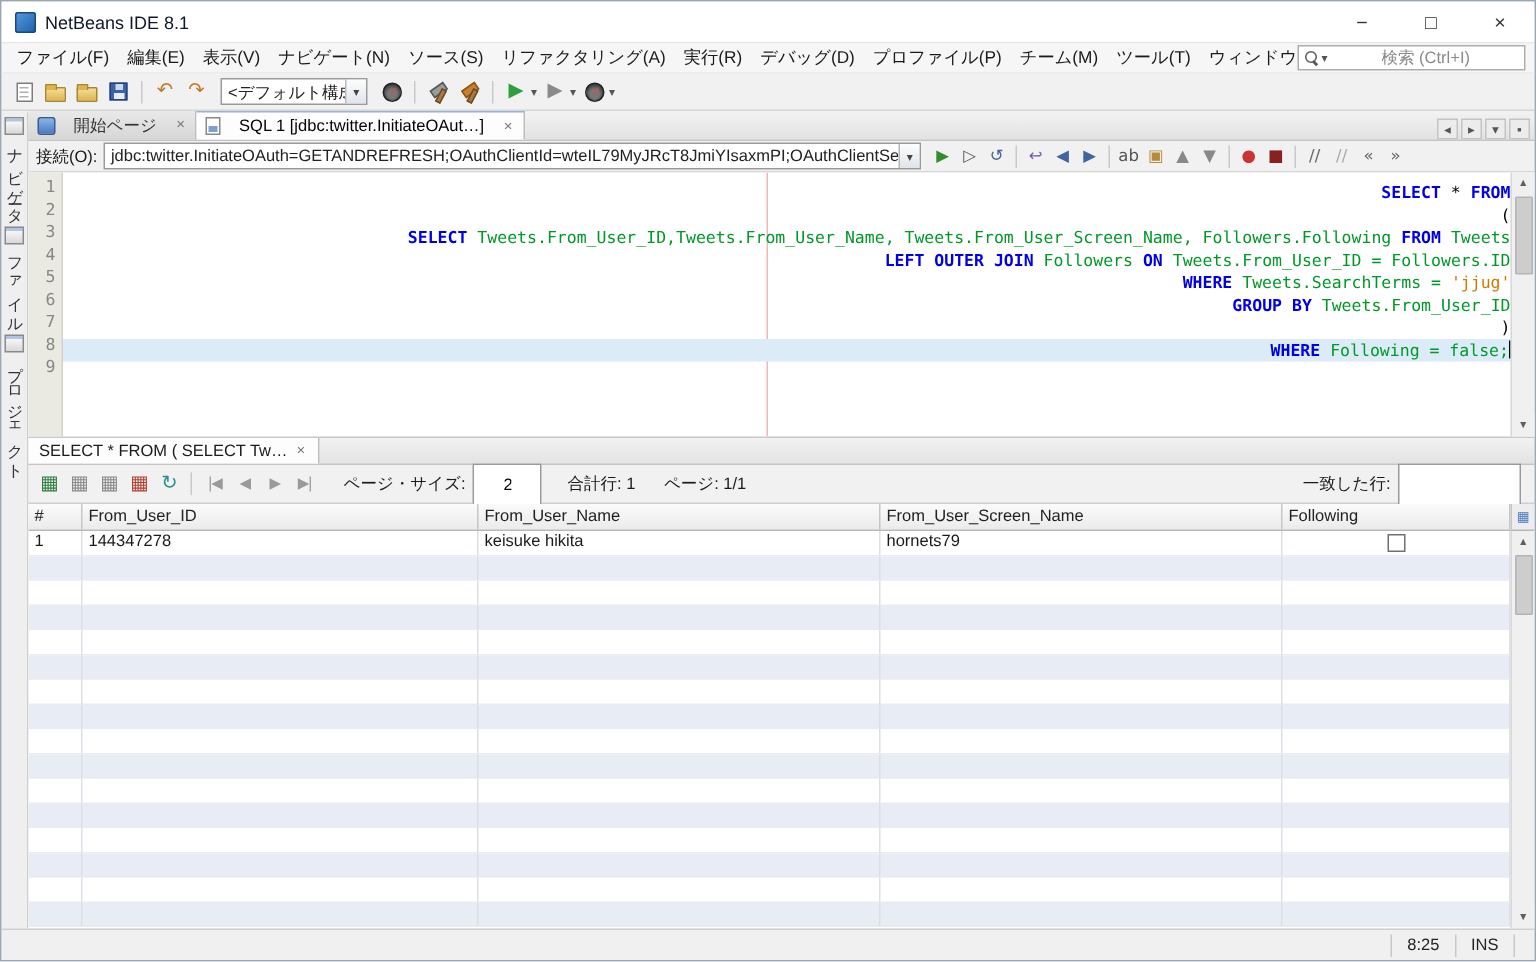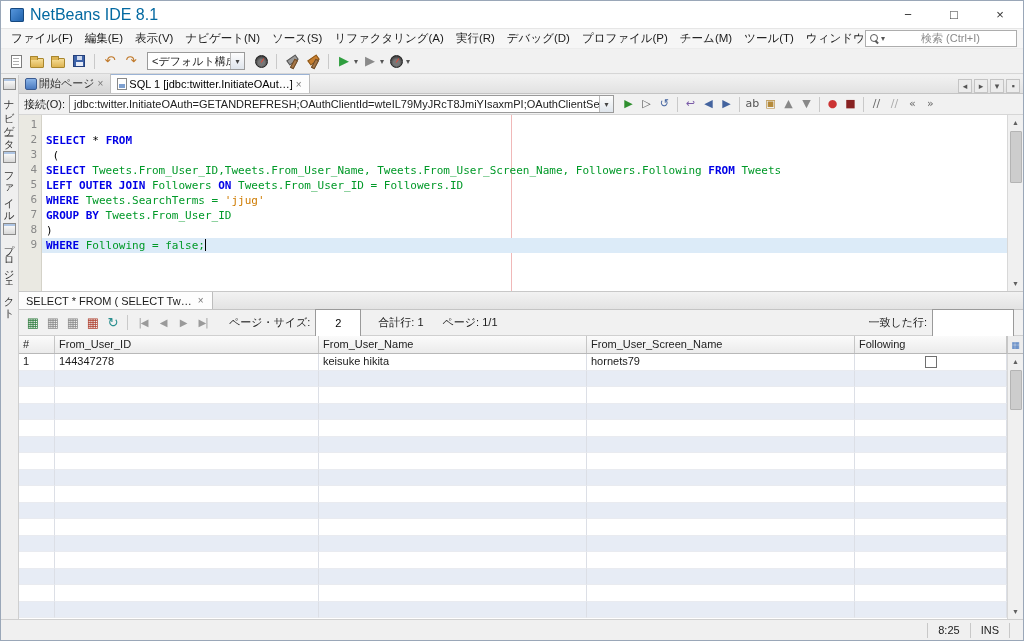--- a/index.html
+++ b/index.html
@@ -3,21 +3,21 @@
 <meta charset="utf-8">
 <style>
   * { margin:0; padding:0; box-sizing:border-box; }
   html,body { background:#e8e8e8; }
   body { font-family:"Liberation Sans","DejaVu Sans",sans-serif; font-size:12px; color:#1a1a1a; }
   .window { position:relative; width:1024px; height:641px; background:#f0f0f0; border:1px solid #9aa7b8; overflow:hidden; }
 
   
   .titlebar { height:28px; background:#ffffff; display:flex; align-items:center; border-bottom:1px solid #e6e6e6; }
   .app-icon { width:14px; height:14px; margin:0 6px 0 9px; border-radius:2px; background:linear-gradient(135deg,#5a9ae0,#1c5ea8); box-shadow:inset 0 0 0 1px #17497f; }
-  .title { font-size:16px; color:#0369a1; }
+  .title { font-size:12px; color:#0f172a; }
   .win-controls { margin-left:auto; display:flex; height:28px; }
   .win-btn { width:46px; height:28px; display:flex; align-items:center; justify-content:center; font-size:13px; color:#333; cursor:default; }
 
   
   .menubar { height:20px; background:#f6f6f6; display:flex; align-items:center; padding-left:4px; position:relative; border-bottom:1px solid #ececec; }
   .menu-items { display:flex; }
   .menu-item { padding:2px 6px; font-size:11.5px; white-space:nowrap; }
   .search-box { position:absolute; right:6px; top:1px; width:152px; height:17px; background:#fff; border:1px solid #adadad; display:flex; align-items:center; padding:0 4px; }
   .mag { position:relative; width:9px; height:9px; margin-right:2px; }
   .mag::before { content:""; position:absolute; left:0; top:0; width:6px; height:6px; border:1.5px solid #5a5a5a; border-radius:50%; }
@@ -58,38 +58,38 @@
 
   
   .main { position:absolute; top:74px; left:0; right:0; bottom:21px; display:flex; }
   .leftstrip { width:18px; background:#efefef; border-right:1px solid #cfcfcf; display:flex; flex-direction:column; align-items:center; padding-top:3px; gap:6px; overflow:hidden; }
   .dock-tab { display:flex; flex-direction:column; align-items:center; gap:2px; cursor:default; }
   .dock-label { writing-mode:vertical-rl; font-size:10.5px; color:#333; letter-spacing:1px; }
   .content { flex:1; display:flex; flex-direction:column; min-width:0; }
 
   
   .doc-tab-row { height:19px; background:linear-gradient(#f2f2f2,#e2e2e2); border-bottom:1px solid #c4c4c4; display:flex; align-items:flex-end; }
-  .doc-tab { height:19px; display:flex; align-items:center; gap:2px; padding:0 6px; font-size:11px; background:linear-gradient(#e9e9e9,#d6d6d6); border-right:1px solid #bdbdbd; color:#333; cursor:default; }
+  .doc-tab { height:19px; display:flex; align-items:center; gap:12px; padding:0 6px; font-size:11px; background:linear-gradient(#e9e9e9,#d6d6d6); border-right:1px solid #bdbdbd; color:#333; cursor:default; }
   .doc-tab.active { background:#fdfdfd; border-top:1px solid #9ab2d4; color:#000; }
   .tab-label { white-space:nowrap; }
   .tab-close { font-size:10px; color:#777; padding:0 1px; }
   .tab-controls { margin-left:auto; display:flex; align-items:center; gap:2px; padding-right:3px; }
   .tab-ctrl { font-size:9px; color:#555; width:14px; height:14px; display:flex; align-items:center; justify-content:center; border:1px solid #c4c4c4; background:#ececec; }
 
   
   .conn-bar { height:21px; background:#f1f1f1; border-bottom:1px solid #d6d6d6; display:flex; align-items:center; padding:0 3px; gap:2px; }
   .conn-label { font-size:11px; white-space:nowrap; padding:0 2px; }
   .conn-combo { width:545px; }
   .sql-icons { display:flex; align-items:center; gap:1px; margin-left:4px; flex:1; overflow:hidden; }
   .sql-icons .tb-icon { min-width:17px; height:17px; font-size:11px; }
 
   
   .editor-wrap { height:177px; background:#fff; display:flex; position:relative; border-bottom:1px solid #c8c8c8; }
   .gutter { width:23px; background:#eae9e2; border-right:1px solid #d4d2c8; color:#888; font:11px/15px "DejaVu Sans Mono",monospace; text-align:right; padding:2px 4px 0 0; }
-  .code { flex:1; position:relative; font:11px/15px "DejaVu Sans Mono",monospace; padding-top:18px; overflow:hidden; }
+  .code { flex:1; position:relative; font:11px/15px "DejaVu Sans Mono",monospace; padding-top:6px; overflow:hidden;text-align:right; }
   .margin-line { position:absolute; left:469px; top:0; bottom:0; width:1px; background:#f0b8b8; }
   .code-line { height:15px; white-space:pre; padding-left:4px; position:relative; }
   .code-line.current { background:#dcebf8; }
   .tok-kw { color:#0000e6; font-weight:bold; }
   .tok-id { color:#009928; }
   .tok-str { color:#ce7b00; }
   .tok-pl { color:#000; }
   .caret { display:inline-block; width:1px; height:12px; background:#000; vertical-align:-2px; animation:blink 1.1s steps(1) infinite; }
   @keyframes blink { 50% { opacity:0; } }
 

